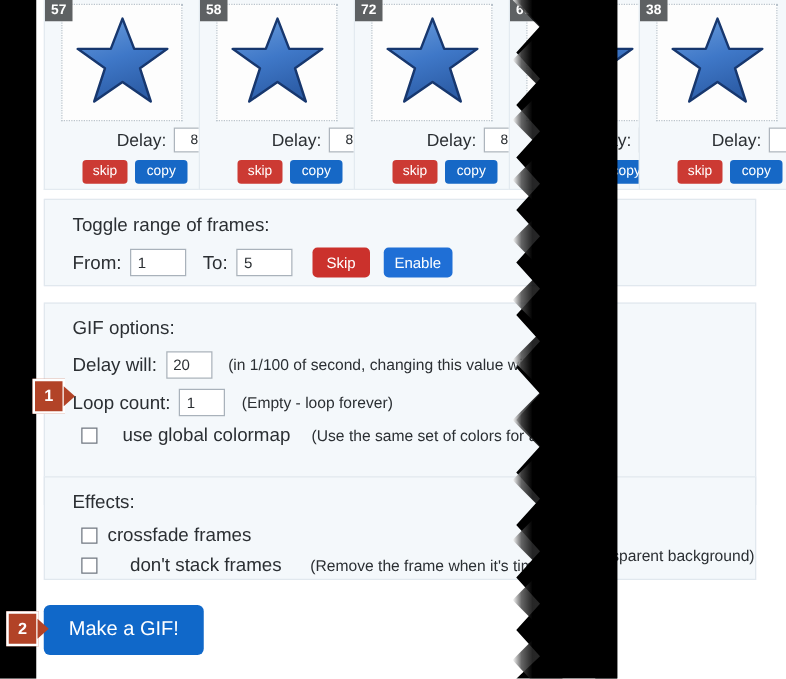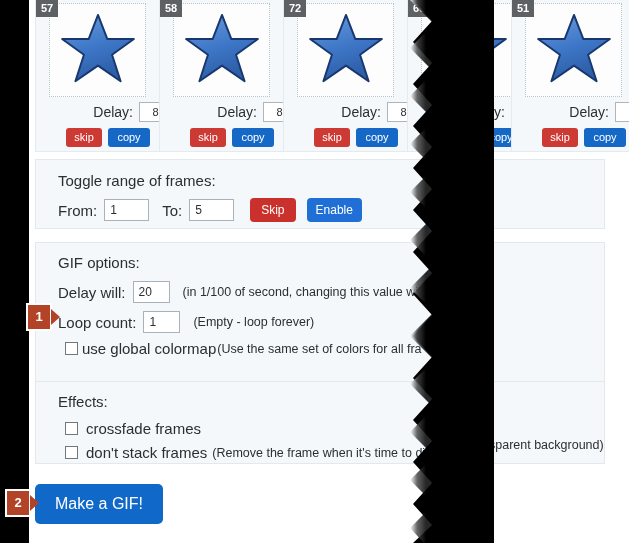--- a/index.html
+++ b/index.html
@@ -330,21 +330,21 @@
         <span class="frame-delay-label">Delay:</span>
         <input class="tiny-input" type="text" value="8" style="">
       </div>
       <div class="frame-btn-row">
         <button class="btn btn-skip-sm">skip</button>
         <button class="btn btn-copy-sm">copy</button>
       </div>
     </div>
 
     <div class="frame-card" style="left:476px;">
-      <div class="frame-num">51</div>
+      <div class="frame-num">38</div>
       <div class="frame-thumb">
         <svg class="star-svg" width="78" height="76" viewBox="0 0 100 96">
           <polygon points="50,3 62,34 96,34 68,54 79,88 50,68 21,88 32,54 4,34 38,34" fill="url(#sg0)" stroke="#17376e" stroke-width="2.5" stroke-linejoin="round"></polygon>
         </svg>
       </div>
       <div class="frame-delay-row">
         <span class="frame-delay-label">Delay:</span>
         <input class="tiny-input" type="text" value="8" style="">
       </div>
       <div class="frame-btn-row">
@@ -374,36 +374,36 @@
       <input class="num-input" style="width: 37px;" type="text" value="20">
       <span class="hint" style="margin-left:6px;">(in 1/100 of second, changing this value will</span>
     </div>
 
     <div class="row" style="left:22px; top:68px; gap:7px;">
       <span class="lbl">Loop count:</span>
       <input class="num-input" style="width: 37px;" type="text" value="1">
       <span class="hint" style="margin-left:6px;">(Empty - loop forever)</span>
     </div>
 
-    <div class="row" style="left:29px; top:97px; gap:4px;">
+    <div class="row" style="left:29px; top:97px; gap:20px;">
       <span class="cbox"></span>
       <span class="cb-label">use global colormap</span>
       <span class="hint" style="margin-left:-3px;">(Use the same set of colors for all fra</span>
     </div>
   </div>
 
   <div class="panel" style="top:381px; height:83px;">
     <div class="panel-title" style="top:11px;">Effects:</div>
 
     <div class="row" style="left:29px; top:38px; gap:8px;">
       <span class="cbox"></span>
       <span class="cb-label">crossfade frames</span>
     </div>
 
-    <div class="row" style="left:29px; top:62px; gap:8px;">
+    <div class="row" style="left:29px; top:62px; gap:26px;">
       <span class="cbox"></span>
       <span class="cb-label">don't stack frames</span>
       <span class="hint" style="margin-left:-3px;">(Remove the frame when it's time to di</span>
     </div>
   </div>
 
   <div class="hint" style="position:absolute; left:489px; top:438px;">sparent background)</div>
 
   <button class="btn btn-makegif" style="position:absolute; left:35px; top:484px;">Make a GIF!</button>
 

